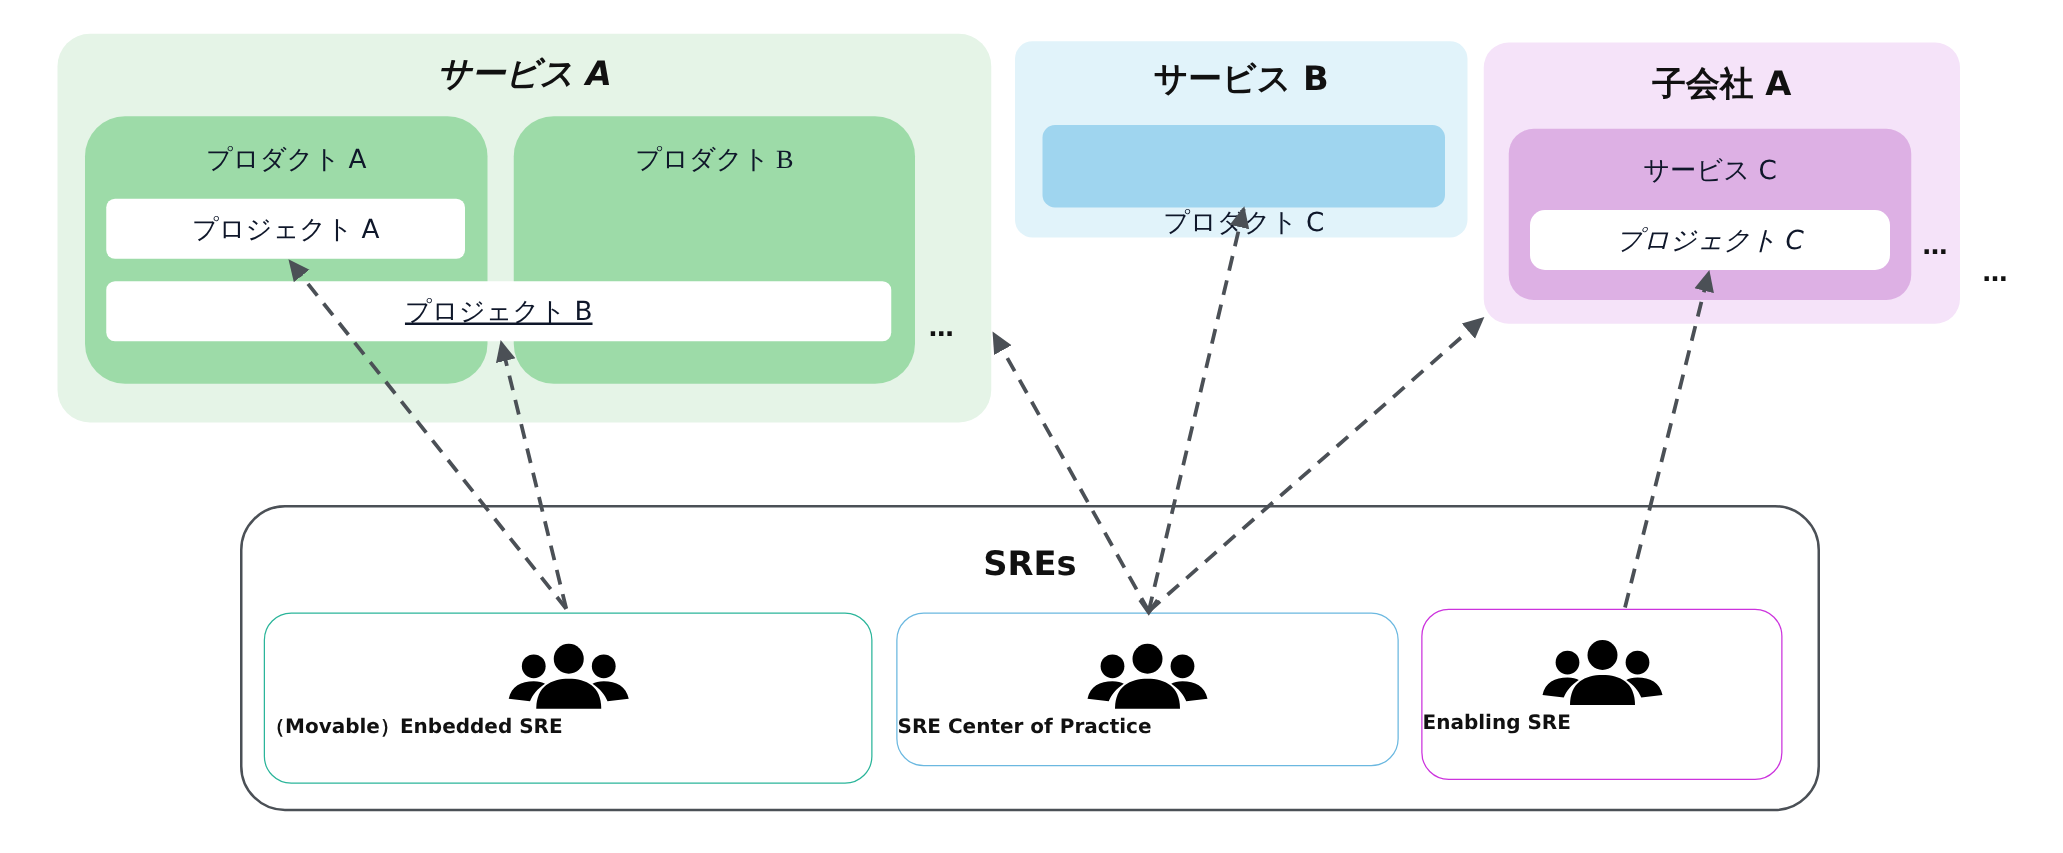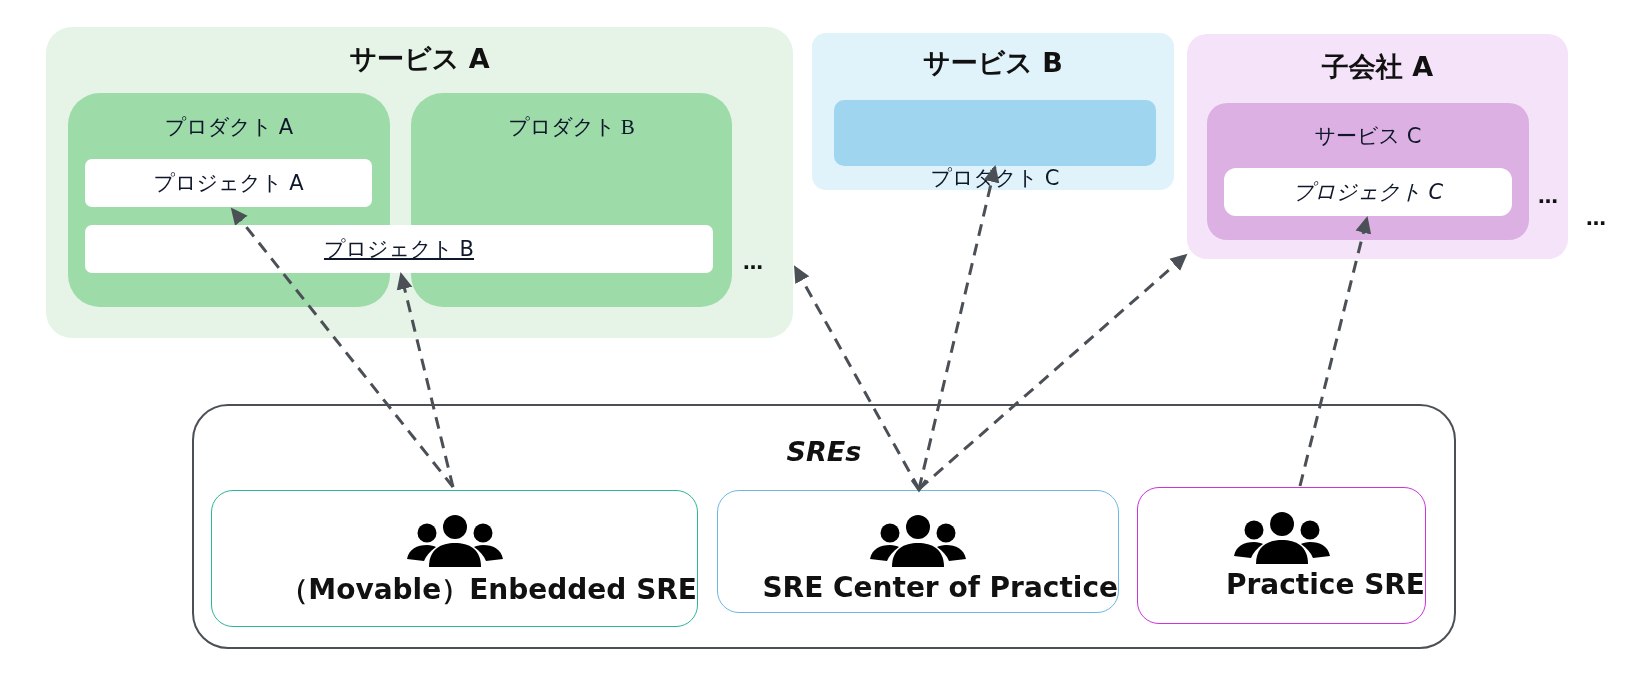--- a/index.html
+++ b/index.html
@@ -23,29 +23,29 @@
     #sub-a { left: 1187px; top: 34px; width: 381px; height: 225px; background: #f5e3f9; border-radius: 20px; }
     #svc-c { left: 1207px; top: 103px; width: 322px; height: 137px; background: #ddb0e4; border-radius: 20px; }
     #proj-c { left: 1224px; top: 168px; width: 288px; height: 48px; background: #ffffff; border-radius: 12px; font-style: italic; }
 
     #sres { left: 192px; top: 404px; width: 1264px; height: 245px; border: 2px solid #4b5056; border-radius: 36px; background: transparent; }
     .team { position: absolute; box-sizing: border-box; border-radius: 22px; background: #fff; }
     #team-embedded { left: 211px; top: 490px; width: 487px; height: 137px; border: 1.5px solid #2bb59a; }
     #team-cop { left: 717px; top: 490px; width: 402px; height: 123px; border: 1.5px solid #6bb8e0; }
     #team-enabling { left: 1137px; top: 487px; width: 289px; height: 137px; border: 1.5px solid #cc33dd; }
     .team .icon { position: absolute; left: 50%; top: 22px; width: 100px; height: 56px; margin-left: -50px; }
-    .team .name { position: absolute; left: 0; right: 0; top: 80px; text-align: right; font-weight: bold; font-size: 28px; color: #111; white-space: nowrap; }
+    .team .name { position: absolute; left: 0; right: 0; top: 80px; text-align: left; font-weight: bold; font-size: 16px; color: #111; white-space: nowrap; }
 
     #arrows { position: absolute; left: 0; top: 0; width: 1650px; height: 682px; pointer-events: none; }
   </style>
 </head>
 <body>
 
 <div id="svc-a" class="box">
-  <div class="lbl title-bold" style="top:14px;">サービス A</div>
+  <div class="lbl title-bold" style="top:14px;font-style:italic;">サービス A</div>
 </div>
 <div id="prod-a" class="box">
   <div class="lbl sub" style="top:20px;">プロダクト A</div>
 </div>
 <div id="prod-b" class="box">
   <div class="lbl sub" style="top:20px;font-family:Liberation Serif, serif;">プロダクト B</div>
 </div>
 <div id="proj-a" class="box">
   <div class="lbl sub" style="top:10px;">プロジェクト A</div>
 </div>
@@ -67,21 +67,21 @@
 <div id="svc-c" class="box">
   <div class="lbl sub" style="top:19px;">サービス C</div>
 </div>
 <div id="proj-c" class="box">
   <div class="lbl sub" style="top:10px;">プロジェクト C</div>
 </div>
 <div class="dots" style="left:1538px; top:184px;">…</div>
 <div class="dots" style="left:1586px; top:206px;">…</div>
 
 <div id="sres" class="box">
-  <div class="lbl title-bold" style="top:30px;font-style:italic;">SREs</div>
+  <div class="lbl title-bold" style="top:30px;">SREs</div>
 </div>
 
 <div id="team-embedded" class="team">
   <svg class="icon" viewBox="0 0 100 56">
     <circle cx="50" cy="14" r="12" fill="#000"></circle>
     <circle cx="22" cy="20" r="9.5" fill="#000"></circle>
     <circle cx="78" cy="20" r="9.5" fill="#000"></circle>
     <path d="M24 54 C24 36 36 30 50 30 C64 30 76 36 76 54 Z" fill="#000"></path>
     <path d="M2 46 C4 36 12 32 22 32 C26 32 29 33 31 34 C25 38 21 43 19 48 Z" fill="#000"></path>
     <path d="M98 46 C96 36 88 32 78 32 C74 32 71 33 69 34 C75 38 79 43 81 48 Z" fill="#000"></path>
@@ -103,21 +103,21 @@
 
 <div id="team-enabling" class="team">
   <svg class="icon" viewBox="0 0 100 56">
     <circle cx="50" cy="14" r="12" fill="#000"></circle>
     <circle cx="22" cy="20" r="9.5" fill="#000"></circle>
     <circle cx="78" cy="20" r="9.5" fill="#000"></circle>
     <path d="M24 54 C24 36 36 30 50 30 C64 30 76 36 76 54 Z" fill="#000"></path>
     <path d="M2 46 C4 36 12 32 22 32 C26 32 29 33 31 34 C25 38 21 43 19 48 Z" fill="#000"></path>
     <path d="M98 46 C96 36 88 32 78 32 C74 32 71 33 69 34 C75 38 79 43 81 48 Z" fill="#000"></path>
   </svg>
-  <div class="name">Practice SRE</div>
+  <div class="name">Enabling SRE</div>
 </div>
 
 <svg id="arrows" width="1650" height="682">
   <defs>
     <marker id="ah" markerWidth="10" markerHeight="10" refX="8" refY="5" orient="auto" markerUnits="userSpaceOnUse">
       <path d="M0,0 L10,5 L0,10 Z" fill="#4b5056"></path>
     </marker>
     <marker id="ah-big" markerWidth="18" markerHeight="18" refX="15" refY="9" orient="auto" markerUnits="userSpaceOnUse">
       <path d="M0,1 L17,9 L0,17 Z" fill="#4b5056"></path>
     </marker>

